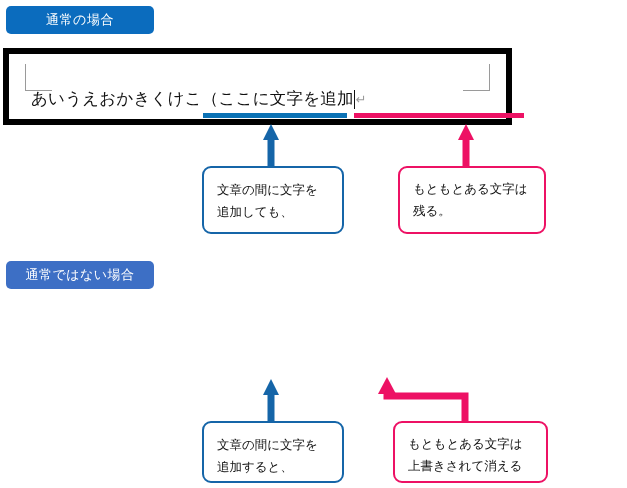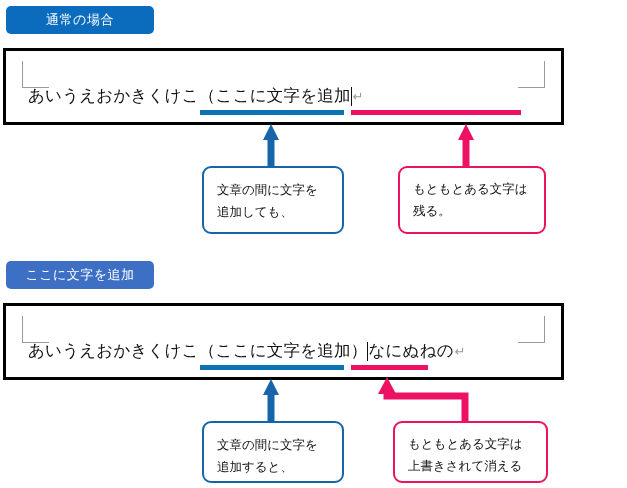--- a/index.html
+++ b/index.html
@@ -42,23 +42,23 @@
   .badge-abnormal {
     left: 6px; top: 261px;
     width: 148px; height: 28px;
     background: #3d6fc5;
   }
 
   
   .doc {
     position: absolute;
     left: 3px;
-    width: 561px;
+    width: 509px;
     background: #ffffff;
-    border: 3px solid #000000;
+    border: 6px solid #000000;
     box-sizing: border-box;
   }
   .doc-top { top: 48px; height: 77px; }
   .doc-bottom { top: 303px; height: 77px; }
 
   
   .crop {
     position: absolute;
     width: 26px;
     height: 26px;
@@ -171,36 +171,22 @@
     <line x1="466" y1="170" x2="466" y2="135" stroke="#ed1164" stroke-width="7"></line>
     <polygon points="466,124 458,140 474,140" fill="#ed1164"></polygon>
   </svg>
 
   <div class="callout callout-blue" style="left:202px; top:166px; width:142px; height:68px;">文章の間に文字を
 追加しても、</div>
 
   <div class="callout callout-pink" style="left:398px; top:166px; width:148px; height:68px;">もともとある文字は
 残る。</div>
 
-  <div class="badge badge-abnormal">ここに文字を追加</div>
-
-  <div class="doc doc-bottom">
-    <div class="crop crop-tl"></div>
-    <div class="crop crop-tr"></div>
-
-    <div class="doc-line">
-      <span class="seg">あいうえおかきくけこ（ここに文字を追加）</span>
-      <span class="caret"></span>
-      <span class="seg">なにぬねの</span>
-      <span class="pilcrow">↵</span>
-    </div>
-
-    <div class="ul ul-blue" style="left:194px; top:59px; width:144px;"></div>
-    <div class="ul ul-pink" style="left:345px; top:59px; width:77px;"></div>
-  </div>
+  <div class="badge badge-abnormal">通常ではない場合</div>
+
 
   <svg class="conn" viewBox="0 0 627 488" xmlns="http://www.w3.org/2000/svg">
 
     <line x1="271" y1="424" x2="271" y2="390" stroke="#1565a8" stroke-width="7"></line>
     <polygon points="271,379 263,395 279,395" fill="#1565a8"></polygon>
 
     <polyline points="465,424 465,396 387,396 387,390" fill="none" stroke="#ed1164" stroke-width="7" stroke-linejoin="miter"></polyline>
     <polygon points="387,377 378,394 396,394" fill="#ed1164"></polygon>
   </svg>
 

